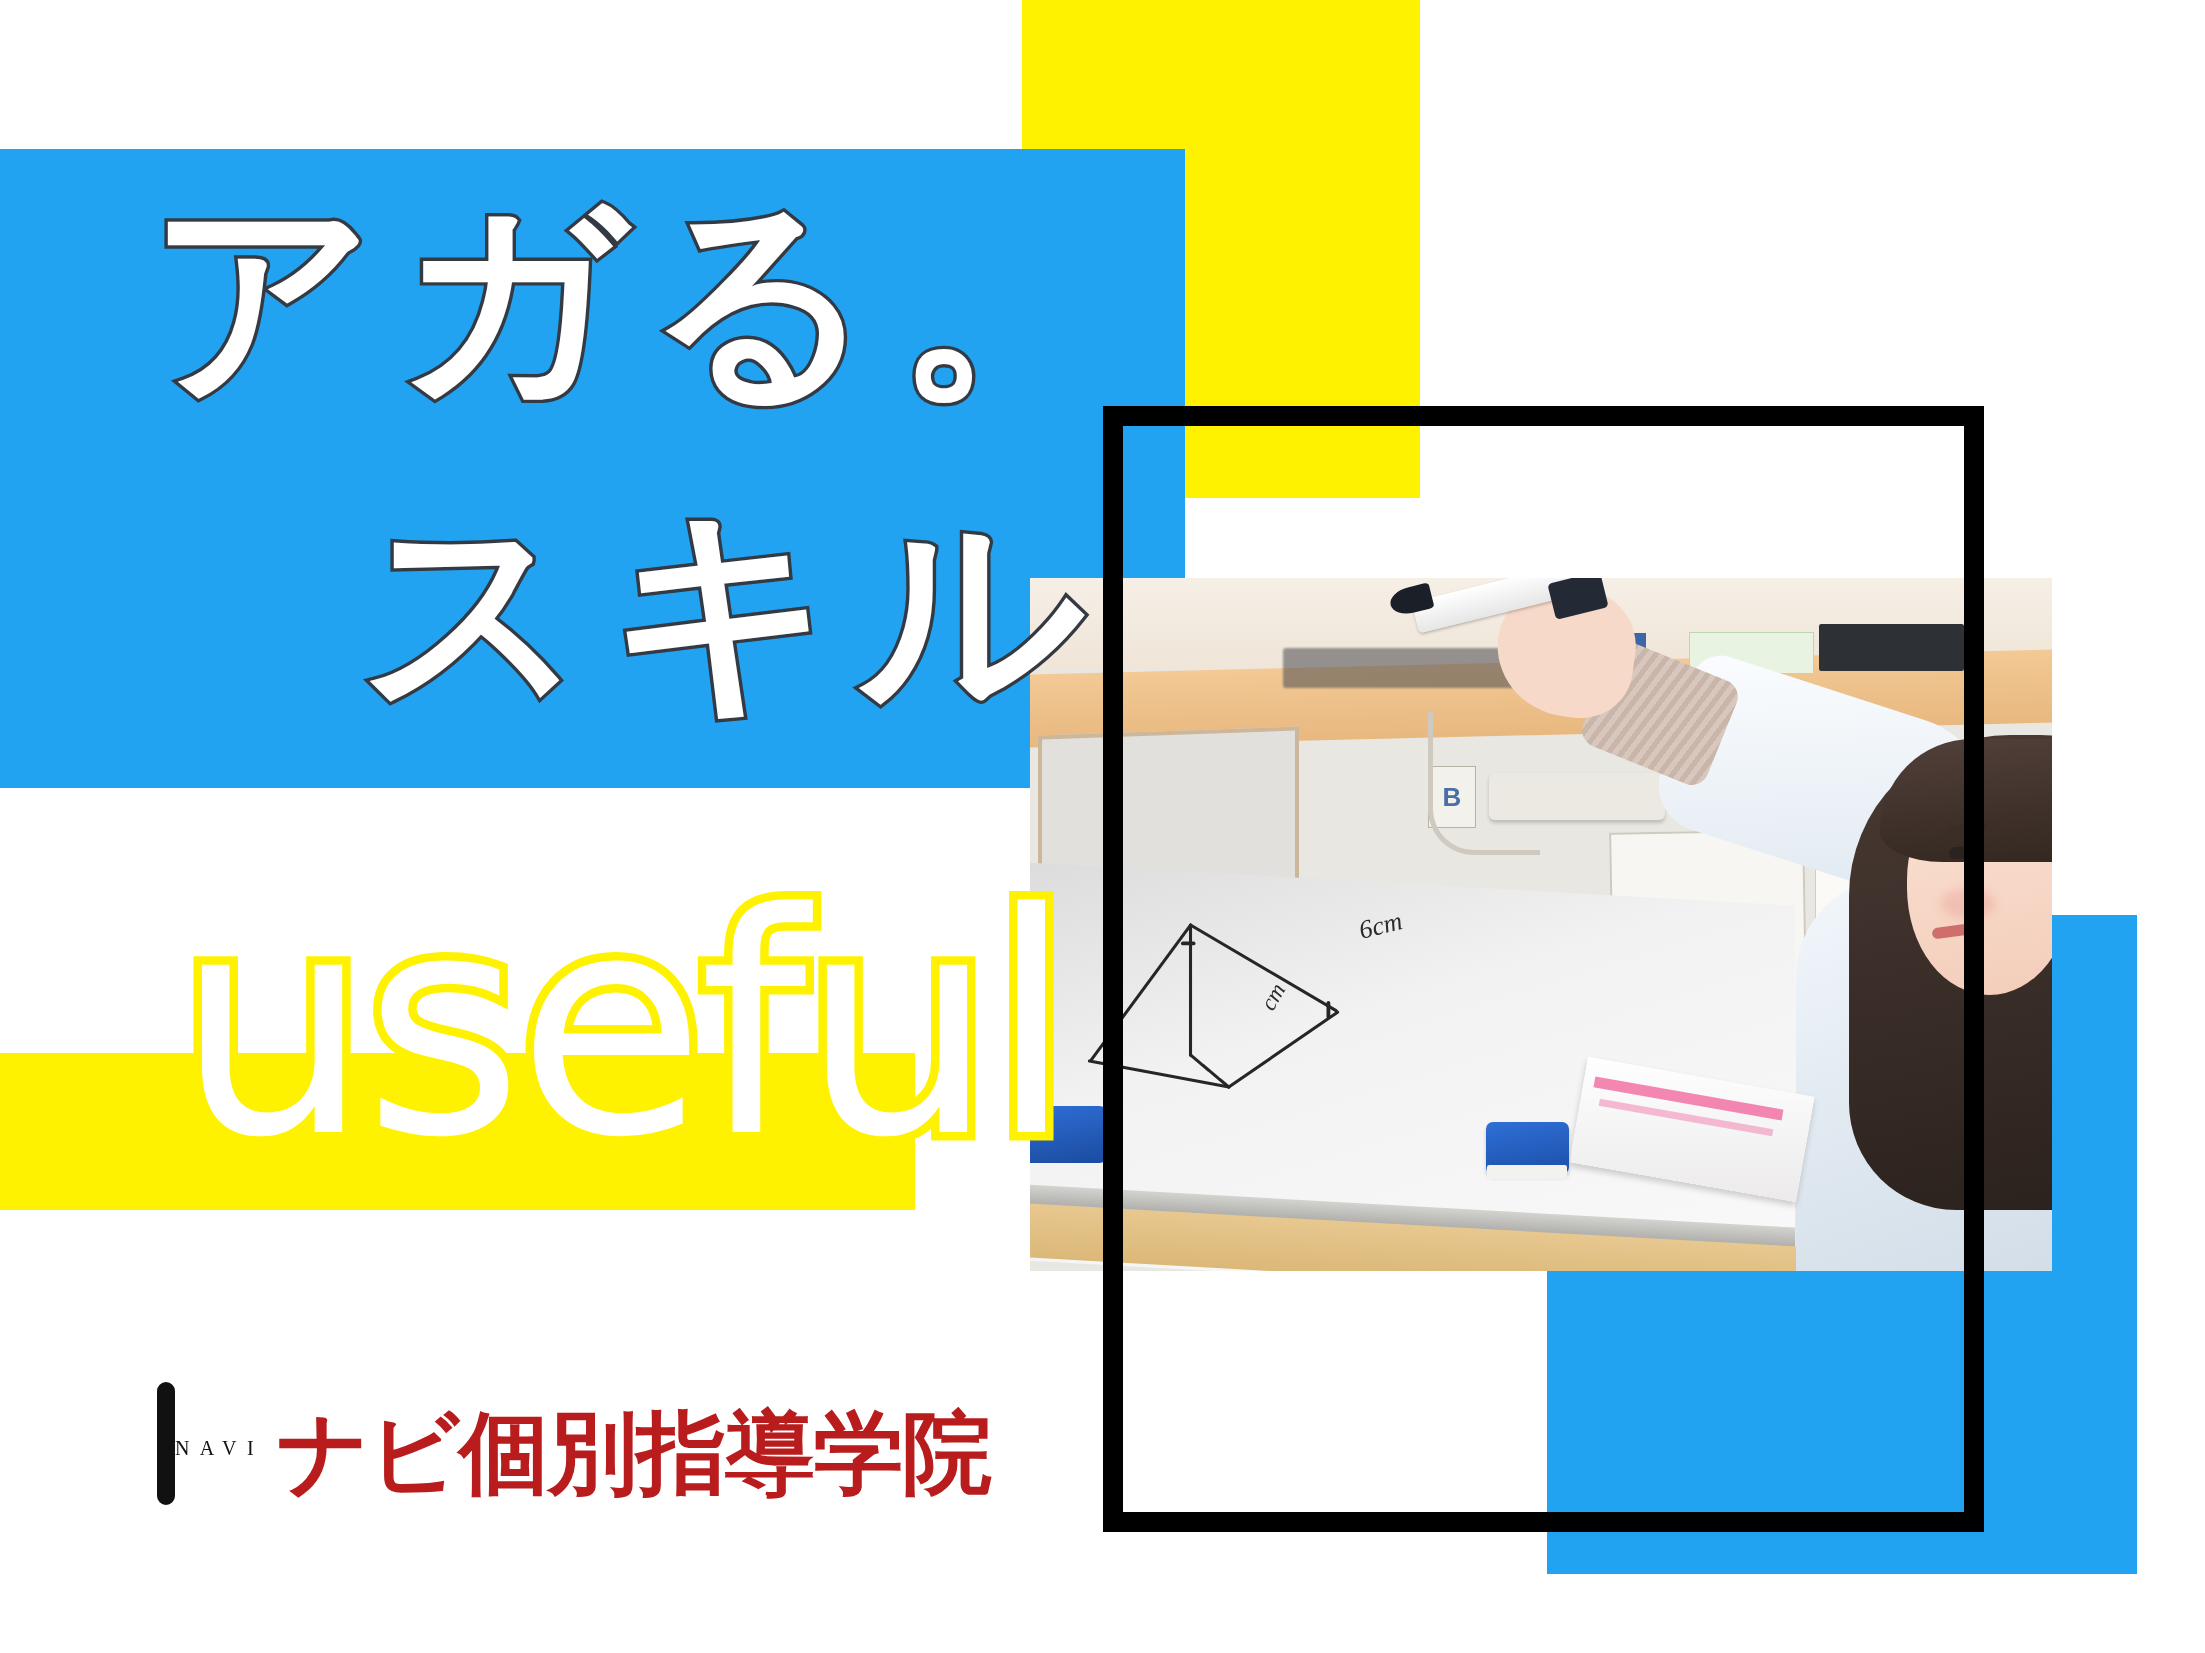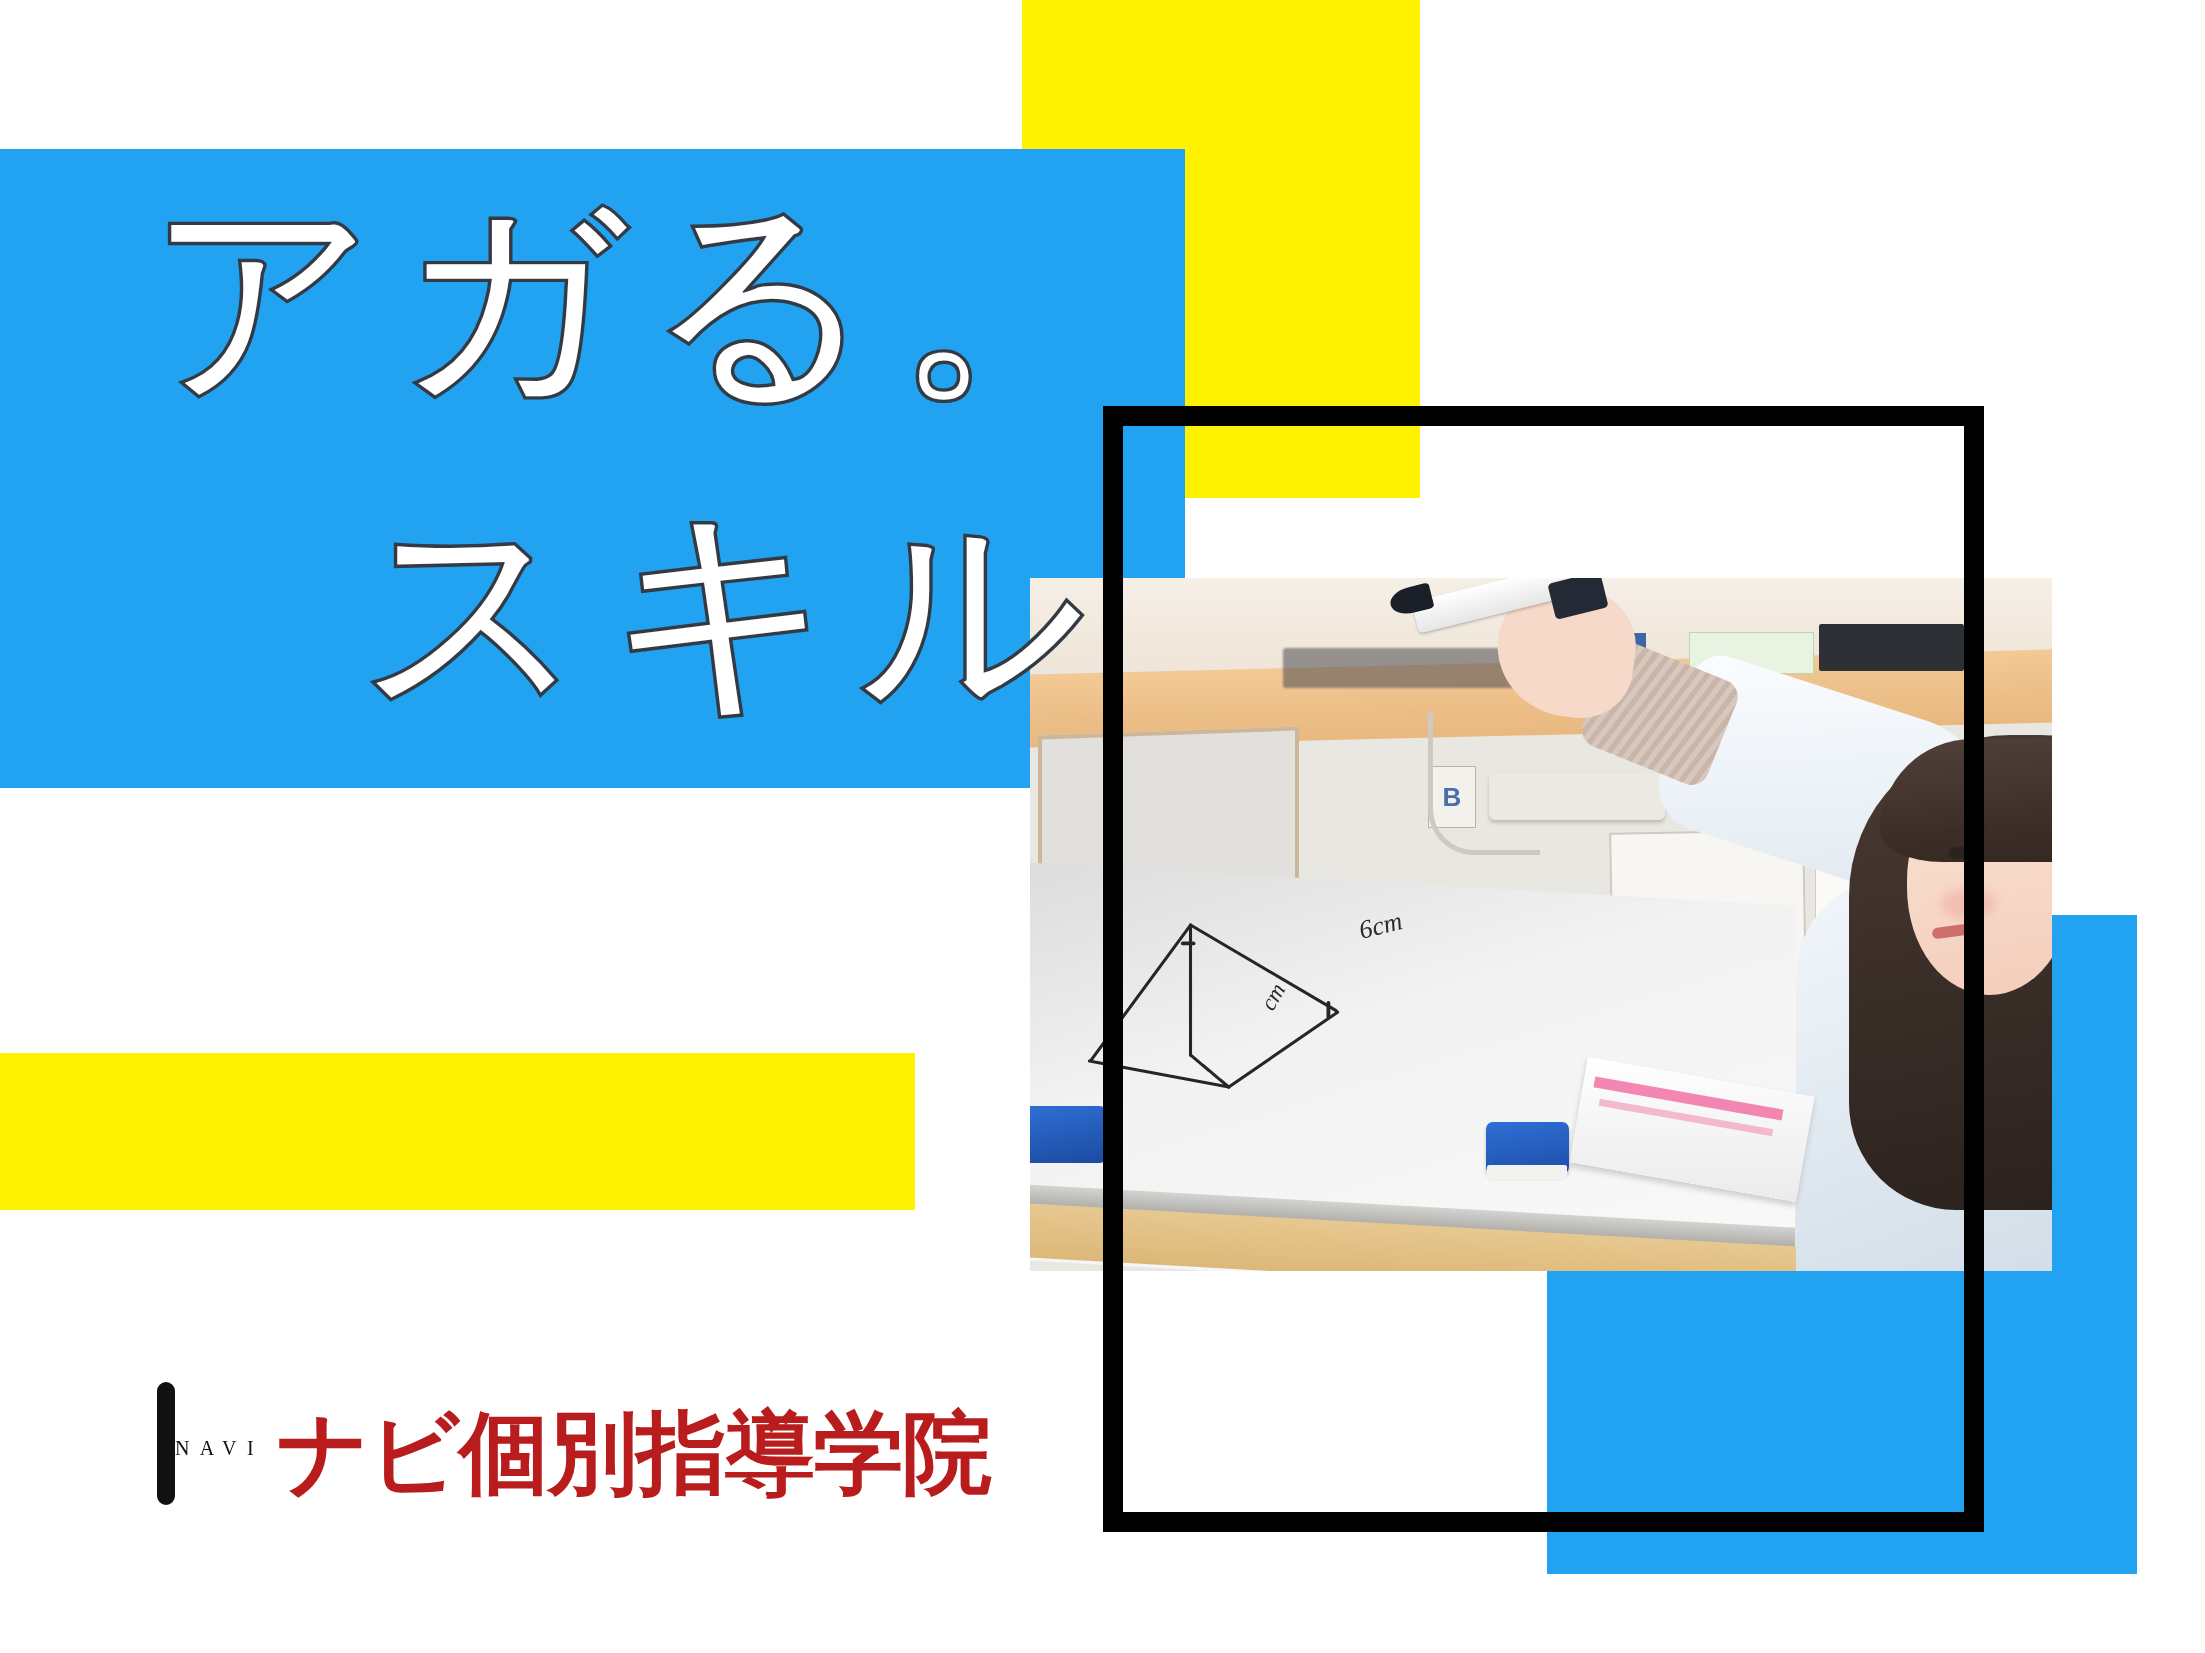--- a/index.html
+++ b/index.html
@@ -10,21 +10,21 @@
   .block{position:absolute;}
   #yellow-top   {left:1022px; top:0px;    width:398px;  height:498px;  background:#FFF200; z-index:2;}
   #blue-heading {left:0px;    top:149px;  width:1185px; height:639px;  background:#22A3F2; z-index:3;}
   #yellow-bottom{left:0px;    top:1053px; width:915px; height:157px;  background:#FFF200; z-index:2;}
   #blue-right   {left:1547px; top:915px; width:590px;  height:659px;  background:#22A3F2; z-index:2;}
 
   
   .jp-head{
     position:absolute; z-index:6; color:#ffffff;
     font-family:"DejaVu Sans", sans-serif;
-    font-weight:400; white-space:nowrap; line-height:1;
+    font-weight:700; white-space:nowrap; line-height:1;
     letter-spacing:0.10em;
     -webkit-text-stroke:6.9px #333a43;
     paint-order:stroke fill;
   }
   #head-line1{left:149px; top:188px; font-size:222px;}
   #head-line2{left:360px; top:498px; font-size:222px;}
 
   
   #useful{
     position:absolute; left:176px; top:873px; z-index:7;
@@ -118,20 +118,21 @@
 <div id="stage">
 
   <div class="block" id="yellow-top"></div>
   <div class="block" id="blue-heading"></div>
   <div class="block" id="yellow-bottom"></div>
   <div class="block" id="blue-right"></div>
 
   <div class="jp-head" id="head-line1">アガる。</div>
   <div class="jp-head" id="head-line2">スキル</div>
 
+  <div id="useful">useful</div>
 
   <div id="photo">
     <div class="ph" id="wall-upper"></div>
     <div class="ph" id="wall-band"></div>
     <div class="ph" id="shelf-row"></div>
     <div class="ph" id="blue-cab"></div>
     <div class="ph" id="green-sign"></div>
     <div class="ph" id="printer"></div>
 
     <div class="ph" id="panelA"></div>

